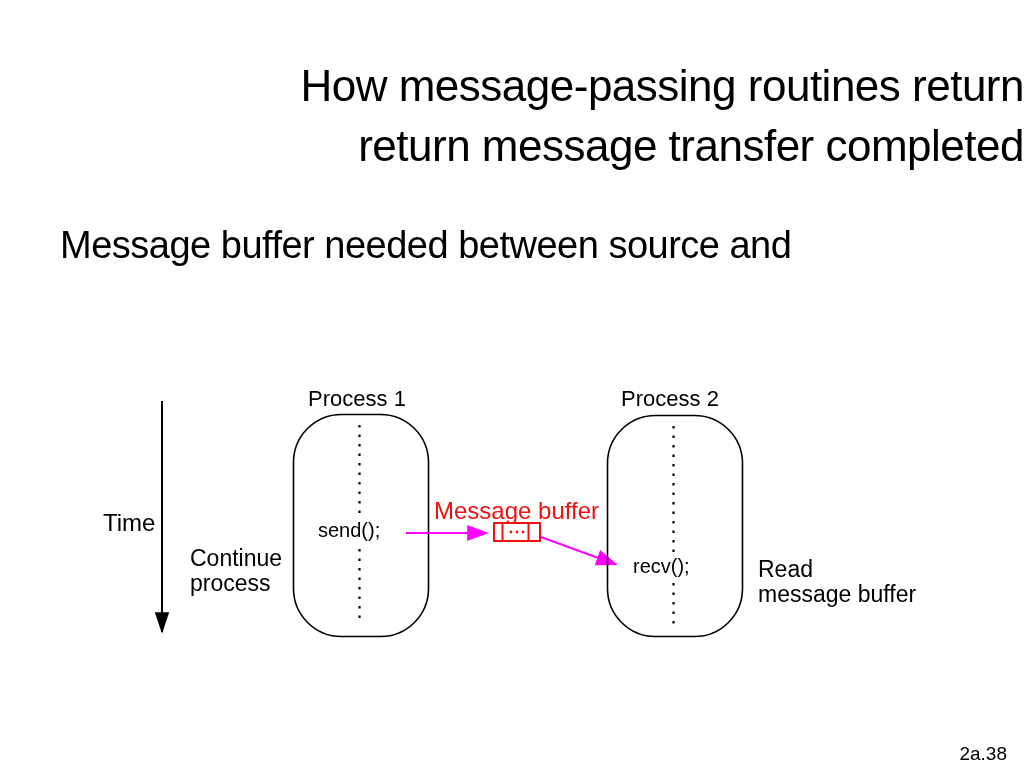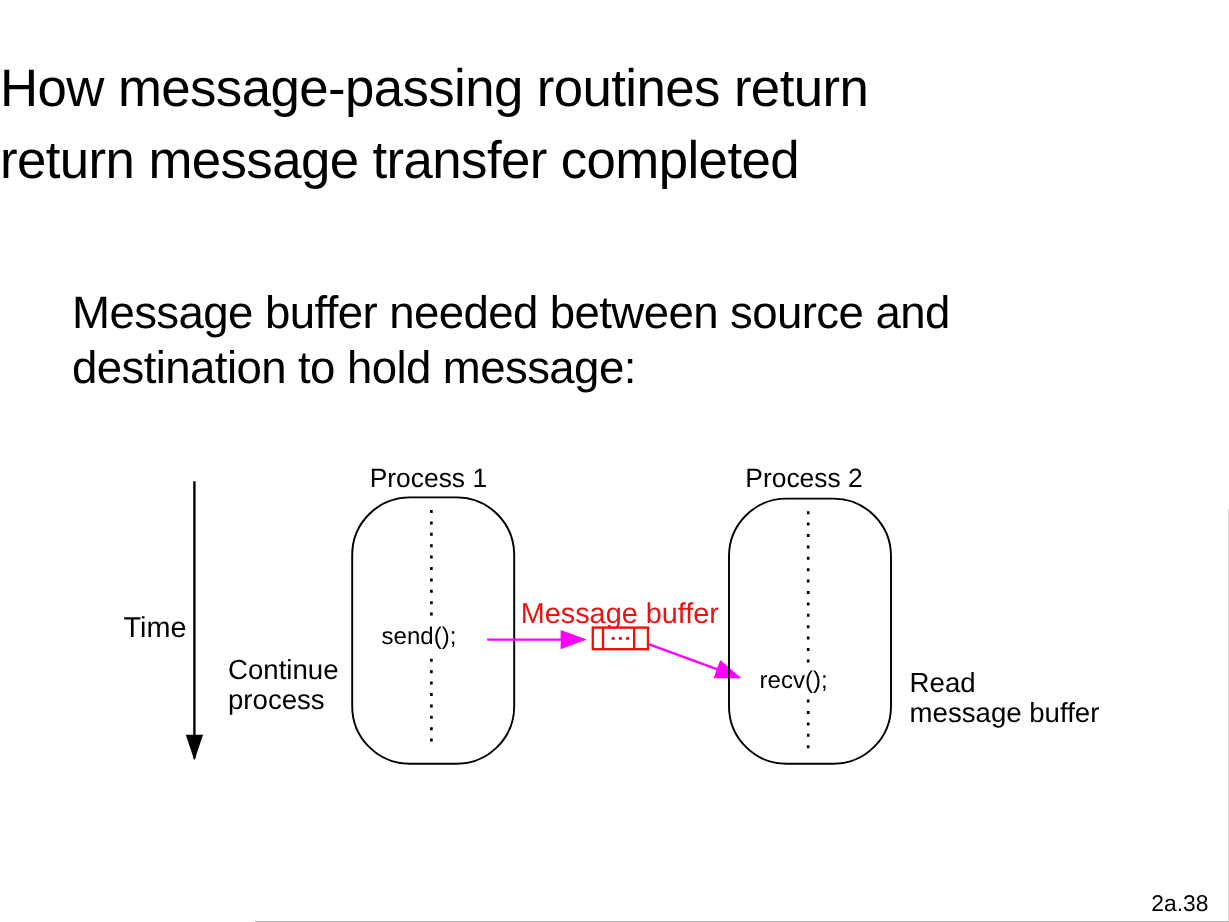--- a/index.html
+++ b/index.html
@@ -11,39 +11,38 @@
   .slide {
     position: relative;
     width: 1024px;
     height: 768px;
     background: var(--background, #ffffff);
     overflow: hidden;
     color: var(--ink, #000);
   }
   .title {
     position: absolute;
-    top: 44px;
+    top: 56px;
     left: 0;
     width: 1024px;
-    text-align: left;
+    text-align: right;
     font-size: 44px;
     line-height: 60px;
     letter-spacing: -0.5px;
     color: var(--ink, #000);
   }
   .body-text {
     position: absolute;
     top: 222px;
     left: 60px;
     width: 880px;
     font-size: 38px;
     line-height: 46px;
     letter-spacing: -0.5px;
     color: var(--ink, #000);
-    margin-top: 16px;
   }
   .diagram {
     position: absolute;
     left: 0;
     top: 370px;
   }
   .diagram text {
     font-family: "Liberation Sans", sans-serif;
     fill: var(--ink, #000);
   }
@@ -60,21 +59,20 @@
 
 <div class="slide">
 
   <div class="title">
     <div>How message-passing routines return</div>
     <div>return message transfer completed</div>
   </div>
 
   <div class="body-text">
     <div>Message buffer needed between source and</div>
-    <div>destination to hold message:</div>
   </div>
 
   <svg class="diagram" width="1024" height="300" viewBox="0 0 1024 300">
     <defs>
       <marker id="arrow-black" viewBox="0 0 12 10" refX="11" refY="5" markerWidth="12" markerHeight="9" orient="auto">
         <path d="M0,1 L12,5 L0,9 z" fill="#000000"></path>
       </marker>
       <marker id="arrow-magenta" viewBox="0 0 12 10" refX="11" refY="5" markerWidth="11" markerHeight="9" orient="auto">
         <path d="M0,0.5 L12,5 L0,9.5 z" style="fill: var(--arrow_magenta, #ff00ff)"></path>
       </marker>

